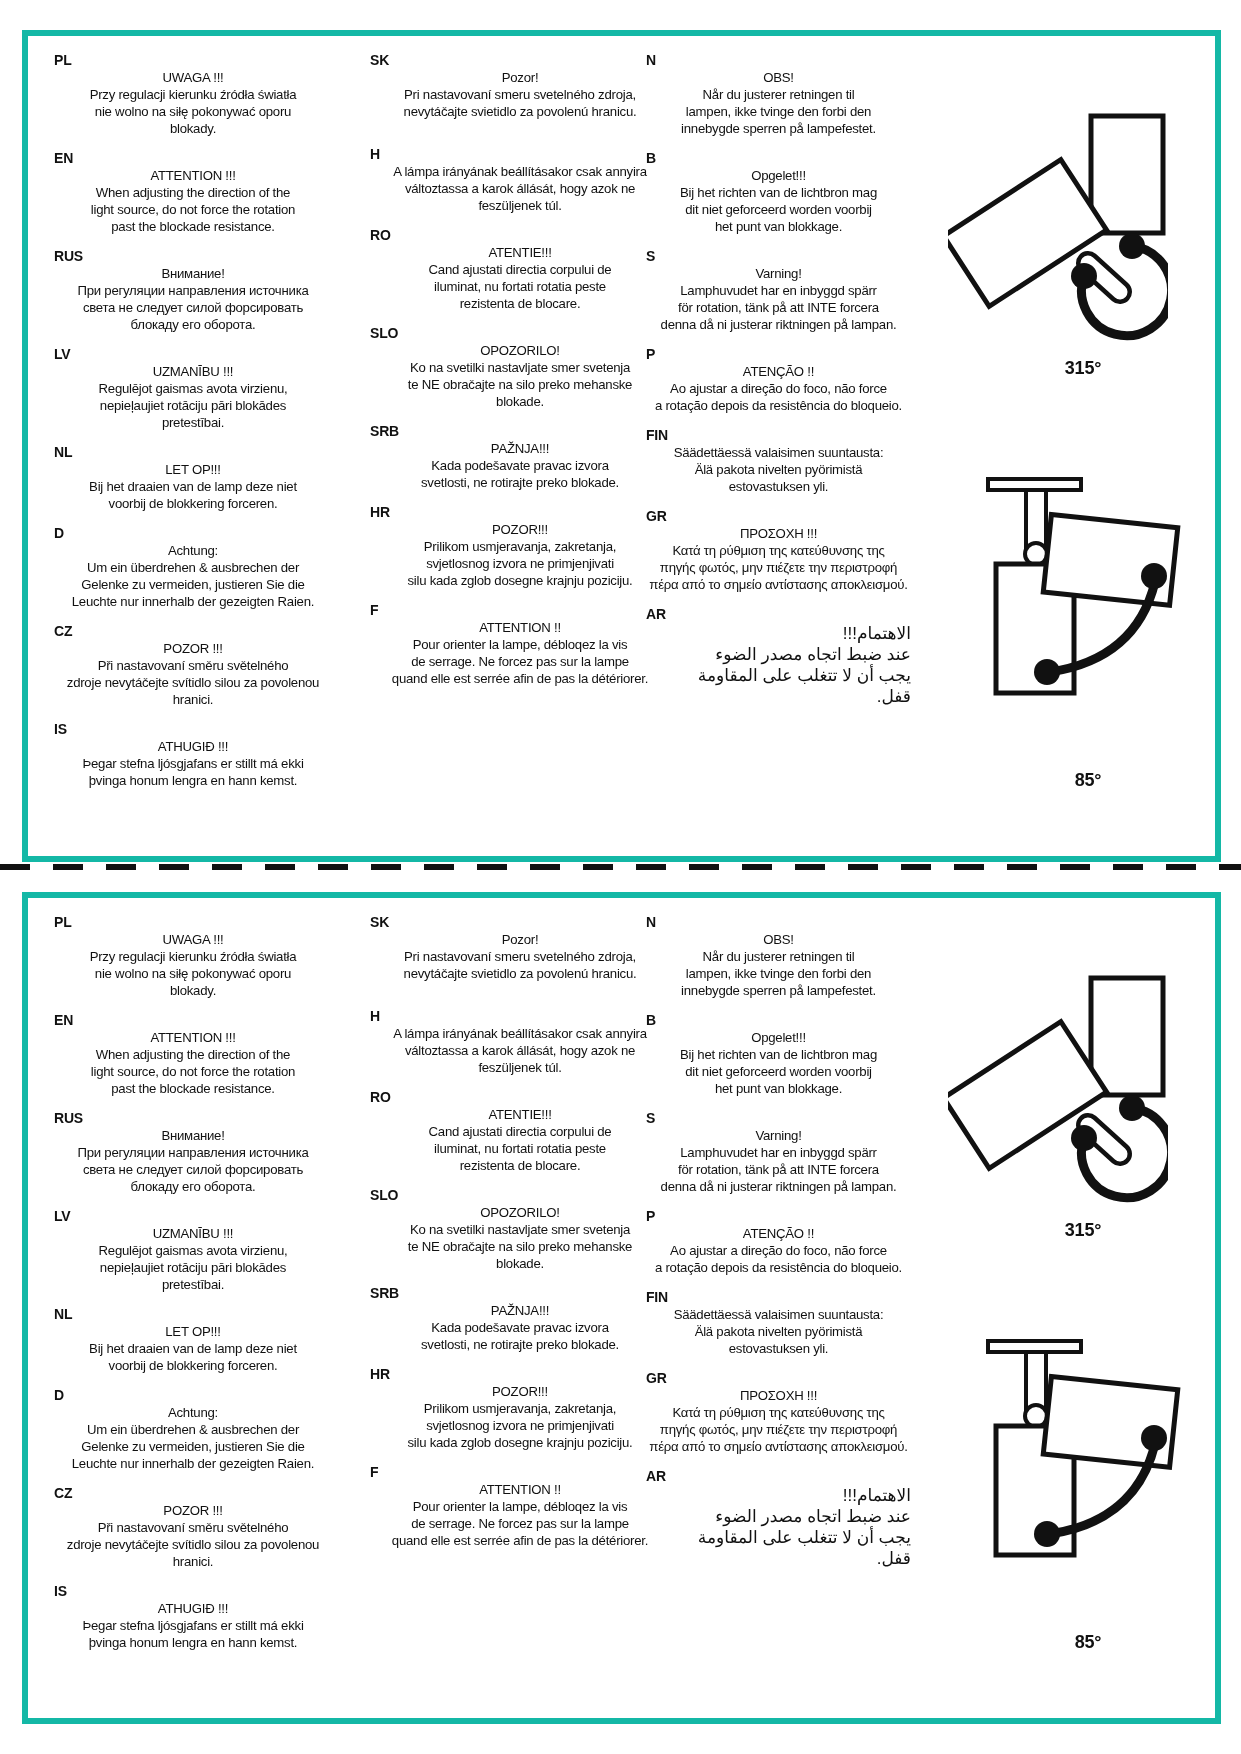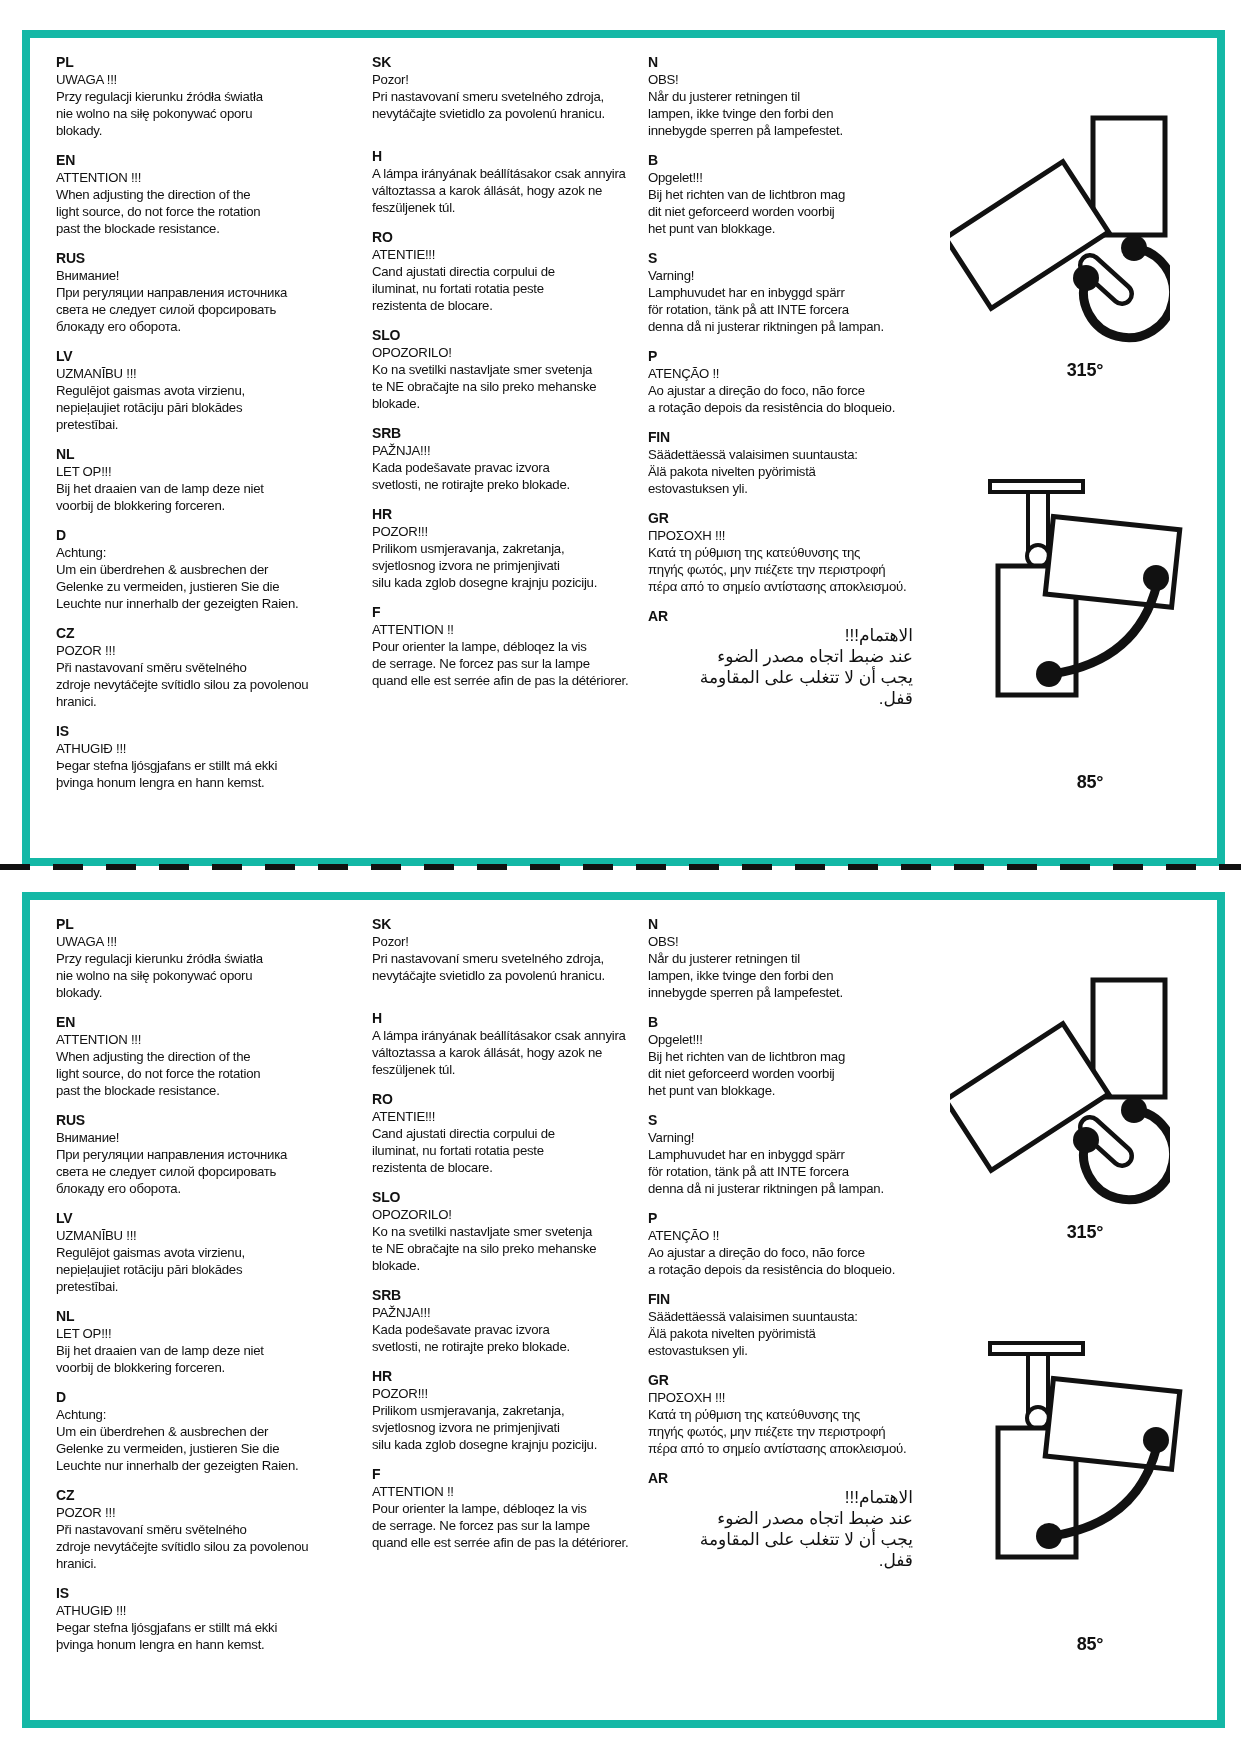--- a/index.html
+++ b/index.html
@@ -9,21 +9,21 @@
     background:#fff;
     font-family:"Liberation Sans", sans-serif;
     color:#111;
     overflow:hidden;
   }
   .panel{
     position:absolute;
     left:22px;
     width:1187px;
     height:820px;
-    border:8px solid #14b8a6;
+    border:6px solid #14b8a6;
     background:#fff;
   }
   .panel.p1{top:30px;}
   .panel.p2{top:892px;}
   .divider{
     position:absolute;
     left:0;top:864px;
     width:1241px;height:6px;
     background:repeating-linear-gradient(90deg,#111 0 30px,transparent 30px 53px);
   }
@@ -35,20 +35,21 @@
   .lang-block{margin-bottom:13px;}
   .lang-code{
     font-weight:bold;
     font-size:14px;line-height:17px;
     letter-spacing:-0.2px;
   }
   .lang-text{
     font-size:13.2px;line-height:17px;
     letter-spacing:-0.25px;
     white-space:pre-line;
+    text-align:center;
   }
   .lang-block.ar .lang-text{
     direction:rtl;
     text-align:right;
     font-size:17px;line-height:21px;
   }
   .diagram{position:absolute;}
   .diagram.d1{left:920px;top:70px;width:220px;height:240px;}
   .diagram.d2{left:930px;top:430px;width:230px;height:240px;}
   .angle-label{

